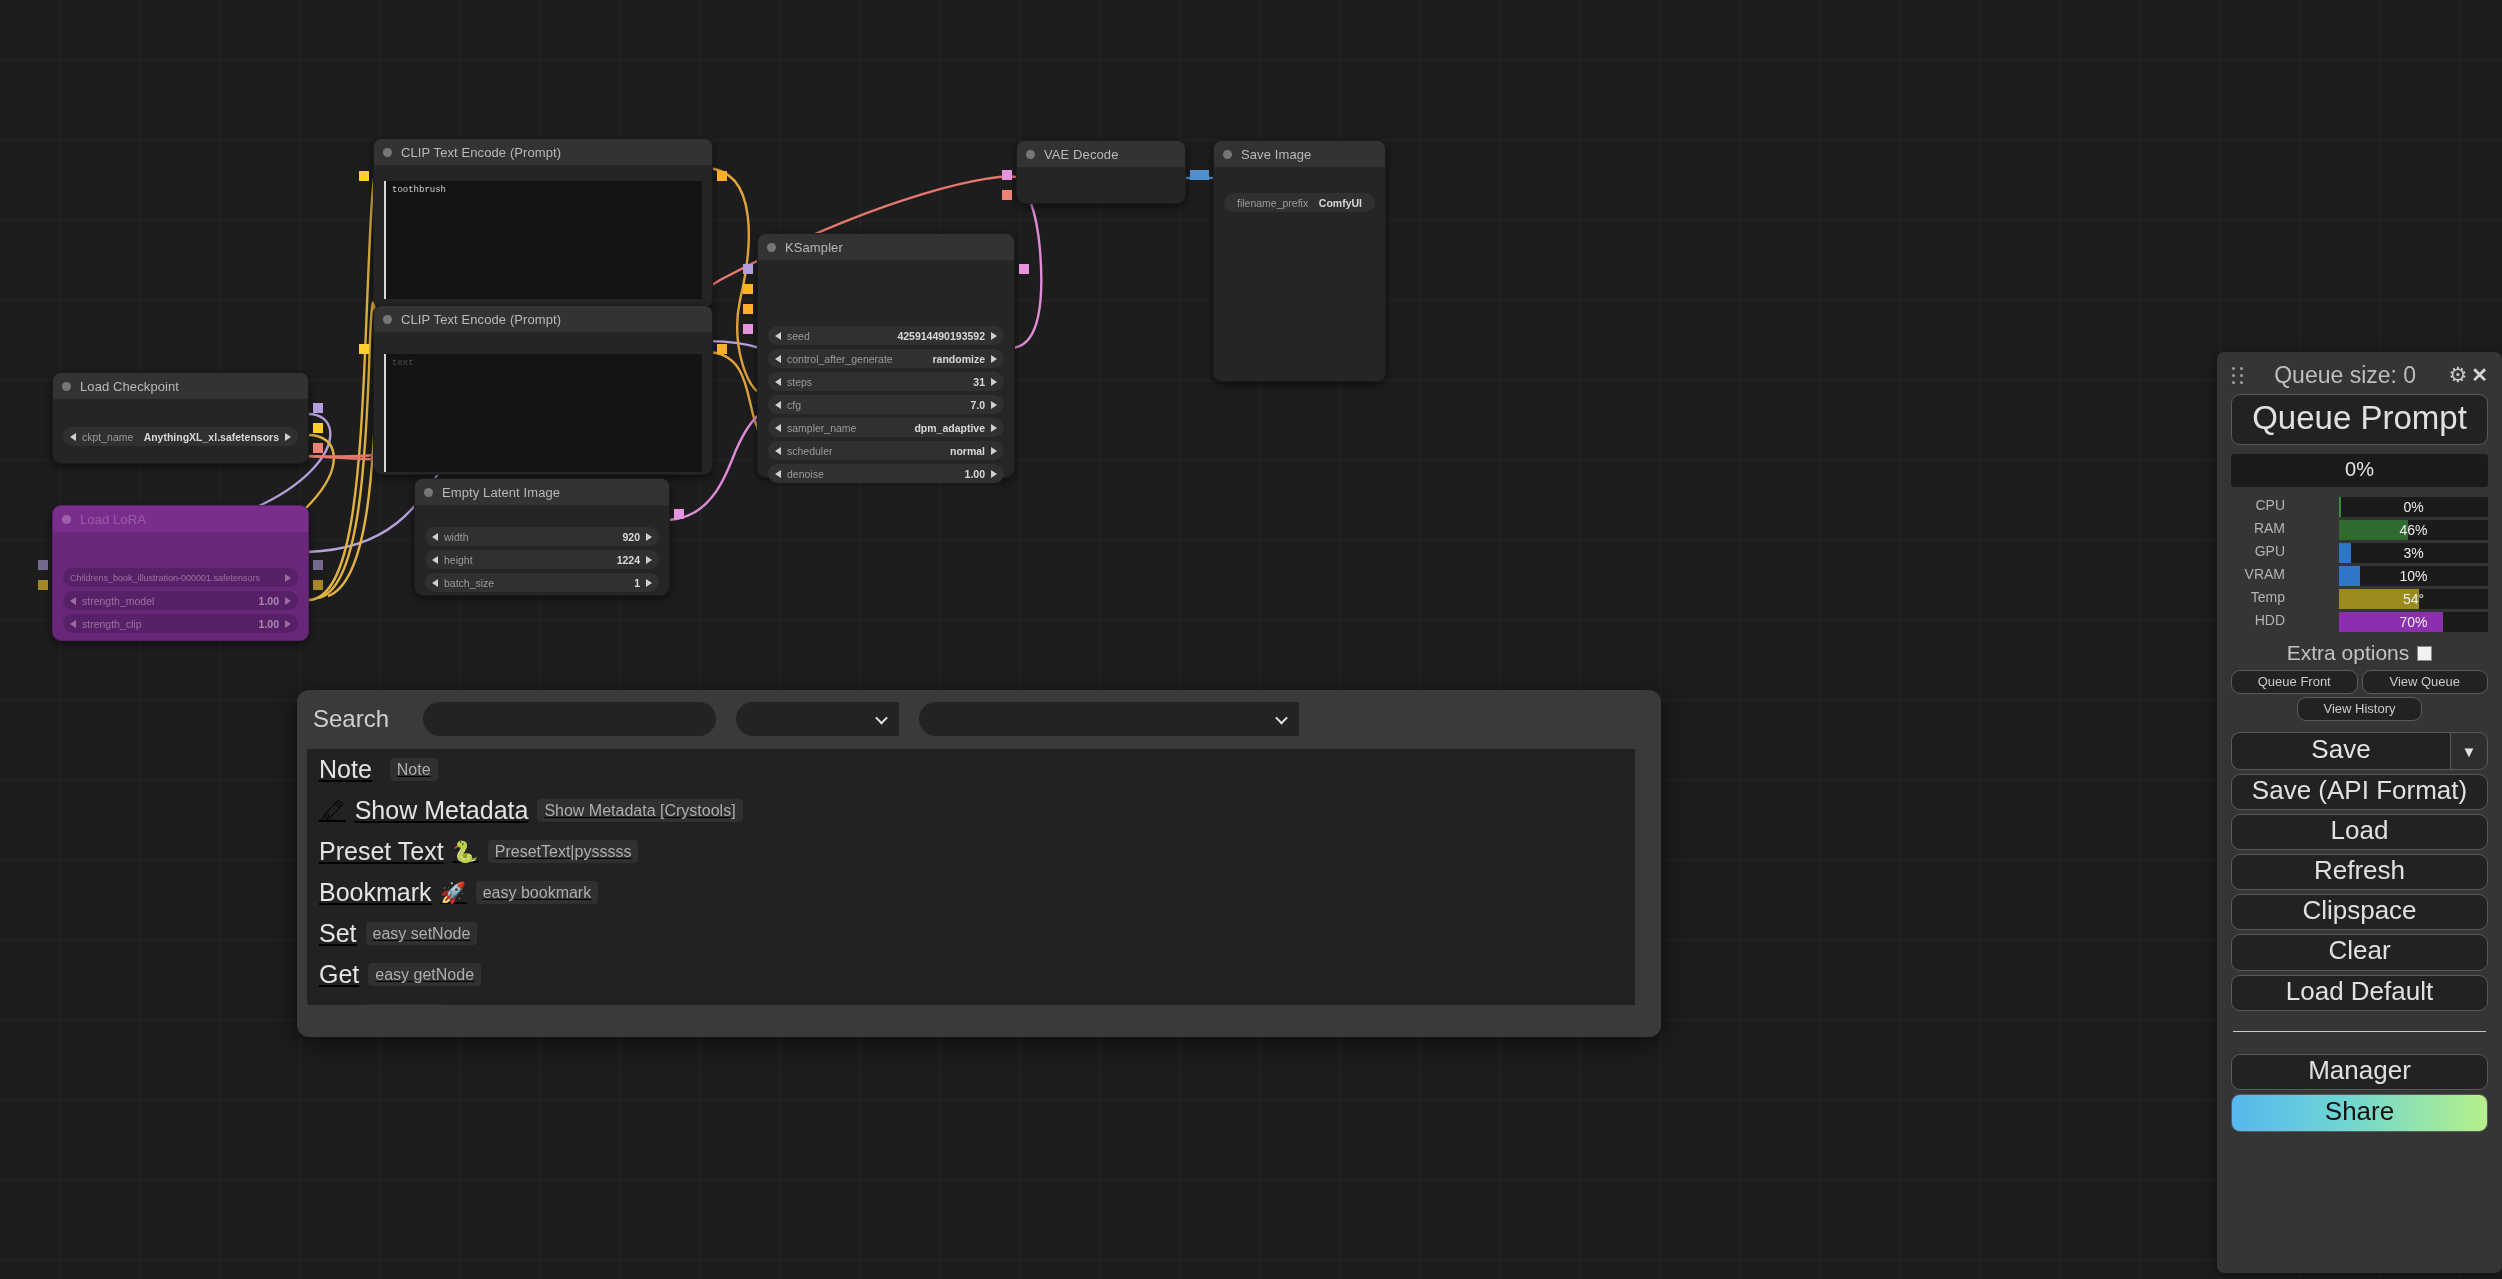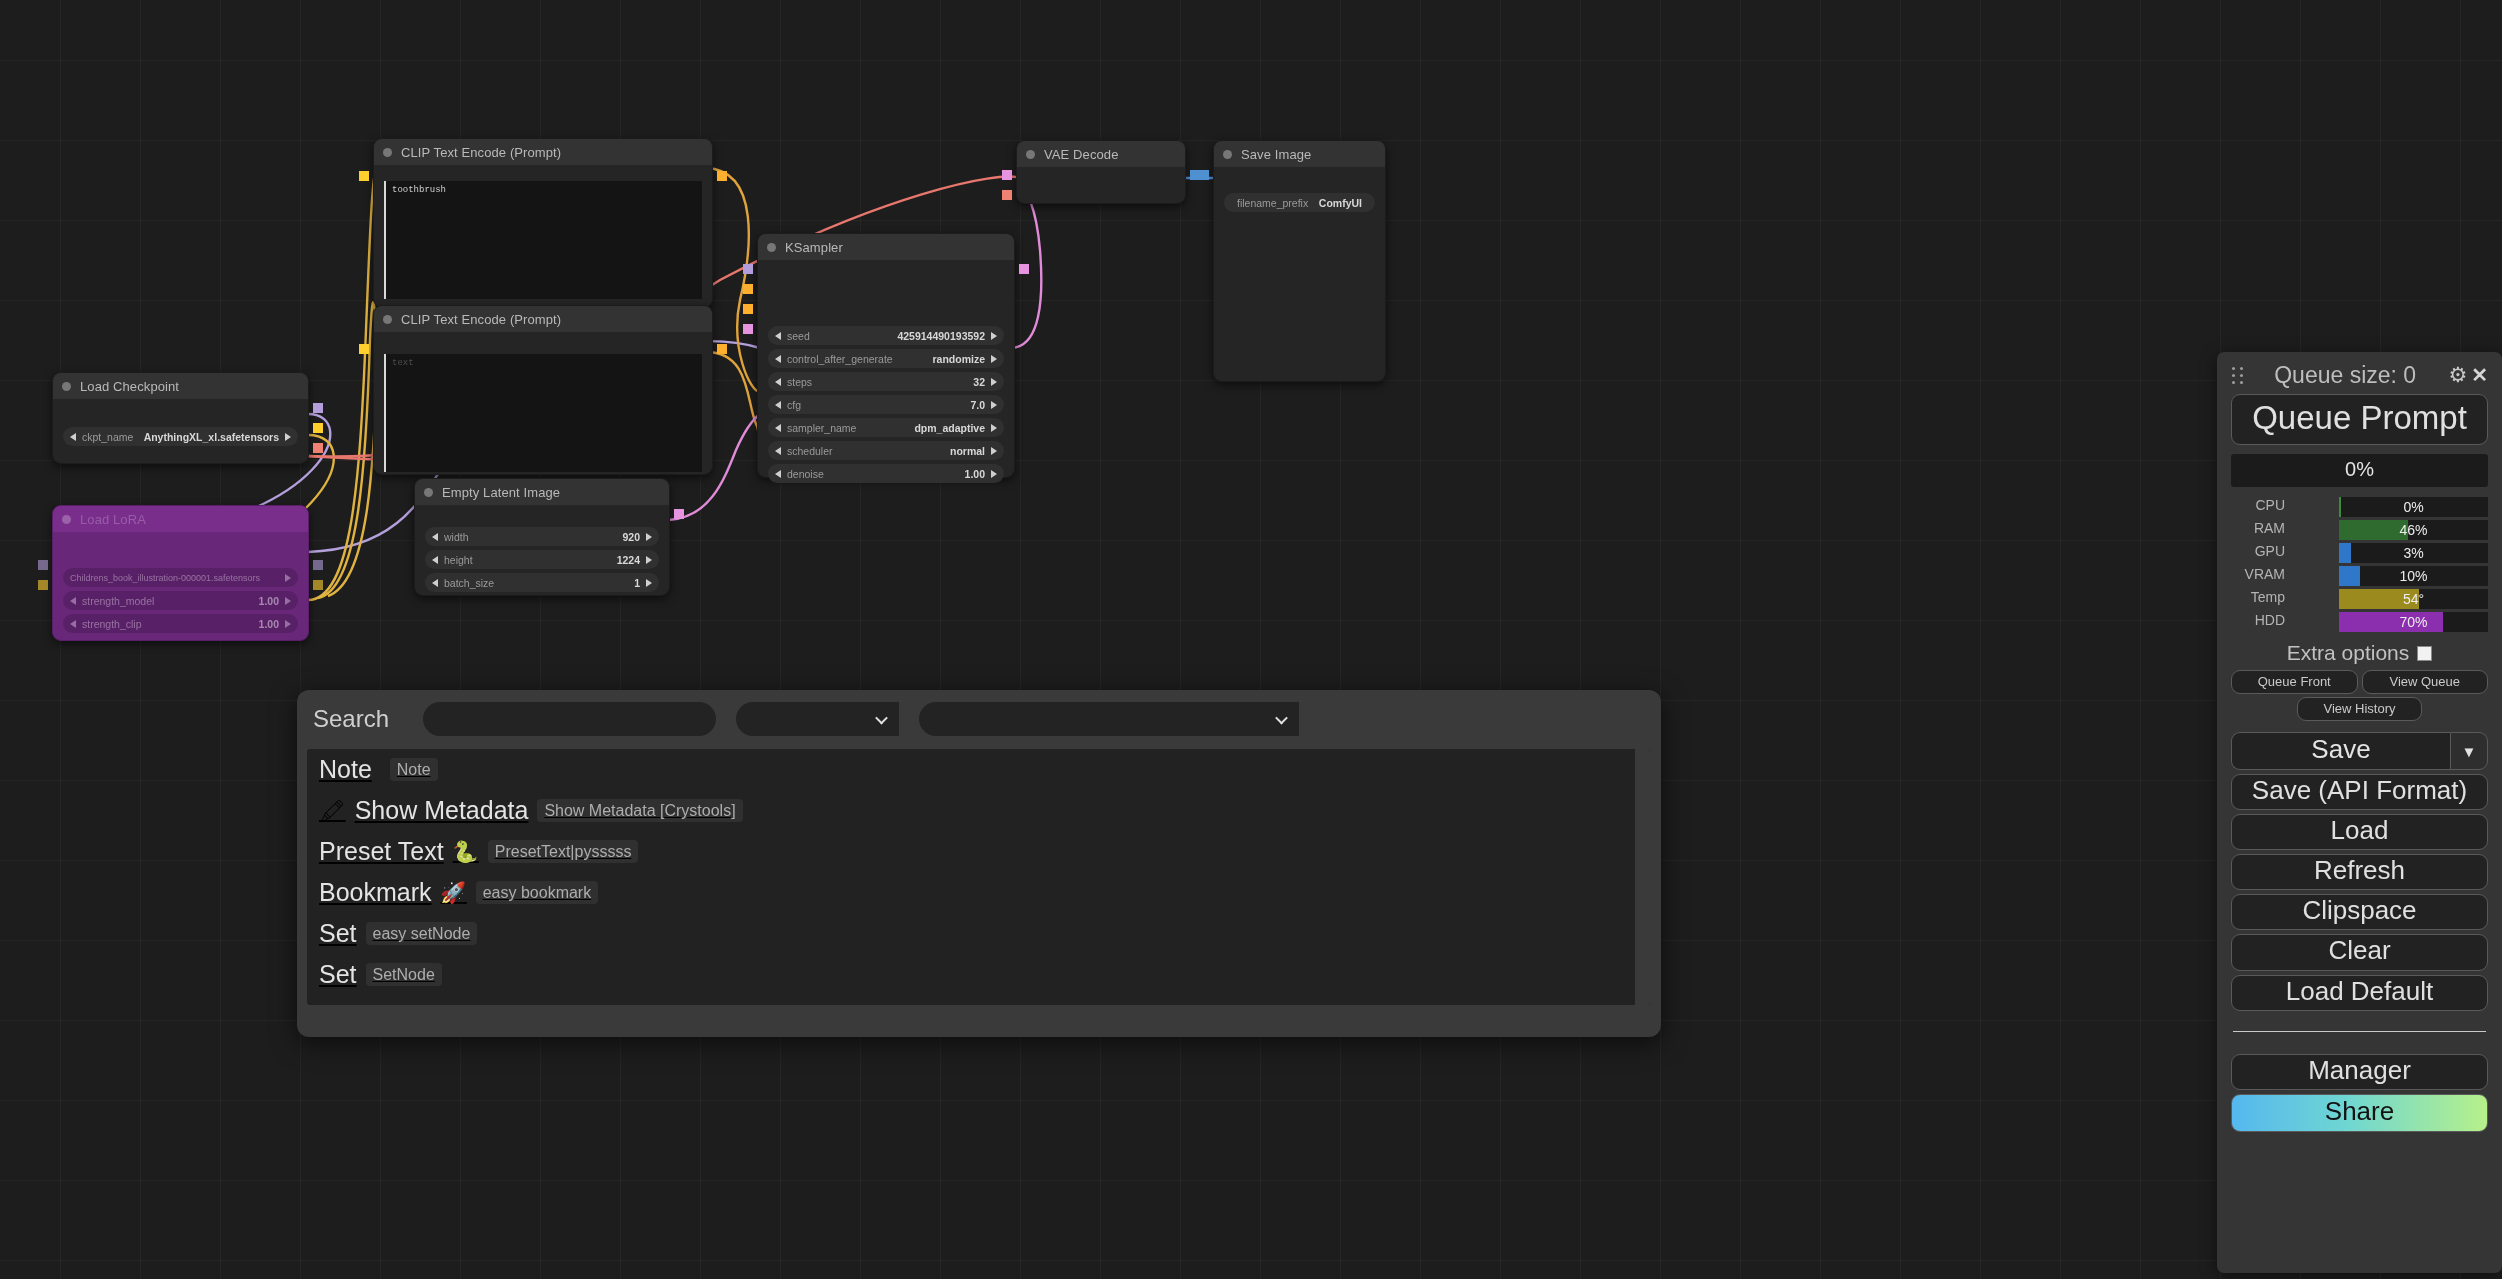--- a/index.html
+++ b/index.html
@@ -391,21 +391,21 @@
       </div>
       <div class="widget">
         <span class="arrow-l"></span>
         <span class="wlabel">control_after_generate</span>
         <span class="wval">randomize</span>
         <span class="arrow-r"></span>
       </div>
       <div class="widget">
         <span class="arrow-l"></span>
         <span class="wlabel">steps</span>
-        <span class="wval">32</span>
+        <span class="wval">31</span>
         <span class="arrow-r"></span>
       </div>
       <div class="widget">
         <span class="arrow-l"></span>
         <span class="wlabel">cfg</span>
         <span class="wval">7.0</span>
         <span class="arrow-r"></span>
       </div>
       <div class="widget">
         <span class="arrow-l"></span>
@@ -488,20 +488,24 @@
     <div class="result-item">
       <span class="r-name">Bookmark</span>
       <span class="r-icon">🚀</span>
       <span class="r-tag">easy bookmark</span>
     </div>
     <div class="result-item">
       <span class="r-name">Set</span>
       <span class="r-tag">easy setNode</span>
     </div>
     <div class="result-item">
+      <span class="r-name">Get</span>
+      <span class="r-tag">easy getNode</span>
+    </div>
+    <div class="result-item">
       <span class="r-name">Set</span>
       <span class="r-tag">SetNode</span>
     </div>
     <div class="result-item">
       
       
     </div>
     <div id="res-scrollbar"></div>
   </div>
 </div>

